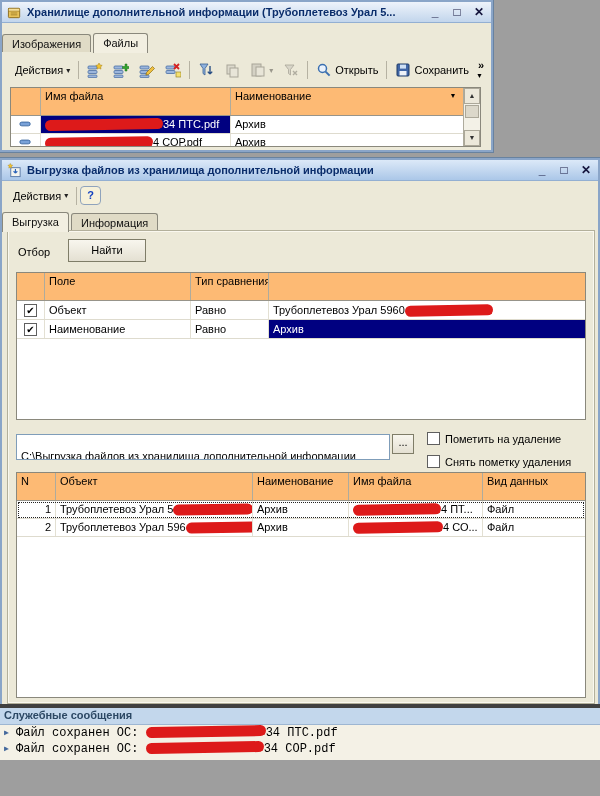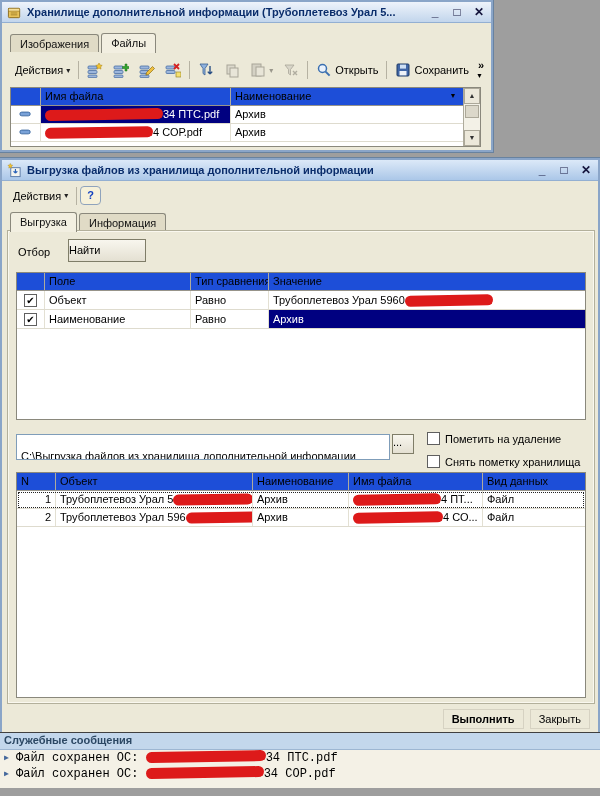--- a/index.html
+++ b/index.html
@@ -13,61 +13,61 @@
   .win { position: absolute; background: #ece9d8; border: 2px solid #8aa5c8; box-shadow: 0 0 0 1px #68829f; }
   .titlebar {
     height: 21px; display: flex; align-items: center; gap: 5px; padding: 0 5px;
     background: linear-gradient(#eef3fb, #c2d5ec);
     border-bottom: 1px solid #93afd2;
     font-weight: bold; color: #0a2d6b; white-space: nowrap; overflow: hidden;
   }
   #win2 .titlebar { background: linear-gradient(#dce9f8, #abc7e8); }
   .controls { margin-left: auto; display: flex; gap: 8px; color: #14143c; flex: none; }
   .ctl { width: 14px; text-align: center; font-size: 12px; font-weight: bold; cursor: default; }
-  .tabstrip { position: absolute; display: flex; align-items: flex-end; height: 21px; left: 8px; }
+  .tabstrip { position: absolute; display: flex; align-items: flex-end; height: 21px; left: 0; }
   .tab {
     padding: 3px 9px 2px; background: #e0dbc6; border: 1px solid #8a887c; border-bottom: none;
     border-radius: 3px 3px 0 0; margin-right: 2px; color: #111;
   }
   .tab.active { background: #f2efe1; padding-bottom: 4px; margin-bottom: -1px; z-index: 2; }
   .toolbar { display: flex; align-items: center; gap: 0; padding: 3px 4px; }
   .tbtn { display: inline-flex; align-items: center; gap: 3px; padding: 2px 4px; border: 1px solid transparent; border-radius: 2px; }
   .mini-arrow { font-size: 8px; color: #222; }
   .sep { width: 1px; height: 18px; background: #b6b2a2; margin: 0 3px; flex: none; }
   .grid { position: absolute; background: #fff; border: 1px solid #8a887c; overflow: hidden; }
-  .ghead { display: flex; background: #1d4ed8; border-bottom: 1px solid #97948a; height: 18px; line-height: 17px; }
+  .ghead { display: flex; background: #fdba74; border-bottom: 1px solid #97948a; height: 28px; line-height: 17px; }
   .gh { padding: 0 4px; border-right: 1px solid #aeab9d; overflow: hidden; white-space: nowrap; flex: none; }
   .grow { display: flex; height: 18px; line-height: 17px; border-bottom: 1px solid #dedbce; background: #fff; }
   .gc { padding: 0 4px; border-right: 1px solid #e3e0d3; white-space: nowrap; overflow: hidden; flex: none; }
   .sel { background: #000080; color: #fff; }
   .focusrow { outline: 1px dotted #222; outline-offset: -2px; }
   .scrib {
     display: inline-block; height: 11px; background: #dd1a1a; border-radius: 6px;
     vertical-align: middle; position: relative; top: -1px; transform: rotate(-1deg);
     box-shadow: 3px 3px 0 -4px #c91414, -2px -2px 0 -4px #e83030;
   }
   .sb { position: absolute; top: 0; right: 0; bottom: 0; width: 17px; background: #f3f1e7; border-left: 1px solid #aeab9d; }
   .sbb { height: 16px; background: #ece8da; border: 1px solid #aca899; text-align: center; font-size: 7px; line-height: 13px; color: #333; }
   .sbb.bottom { position: absolute; bottom: 0; left: 0; right: 0; }
   .sbthumb { height: 13px; margin: 1px; background: #dcd8ca; border: 1px solid #aca899; }
   .btn {
     background: linear-gradient(#f8f6ee, #e4e0d2); border: 1px solid #7f7d68;
-    text-align: left; color: #000;
+    text-align: center; color: #000;
   }
   .input { background: #fff; border: 1px solid #7f9db9; line-height: 18px; padding: 12px 4px; white-space: nowrap; overflow: hidden; }
   .cbox { width: 13px; height: 13px; background: #fff; border: 1px solid #5f5f5f; display: inline-block; text-align: center; font-size: 10px; line-height: 11px; flex: none; }
   .cbrow { position: absolute; display: flex; align-items: flex-end; gap: 5px; }
   .panel { position: absolute; border: 1px solid #b3b09b; box-shadow: inset 0 0 0 1px #faf8ef; }
   .flatbtn { padding: 3px 8px; background: #ece9d8; border: 1px solid #d6d2c2; }
   .help {
     width: 21px; height: 19px; border: 1px solid #8fa3bc; border-radius: 4px;
     background: #f6f1da; color: #1240c0; font-weight: bold; text-align: center; line-height: 17px;
   }
   .mono { font-family: "Liberation Mono", "DejaVu Sans Mono", monospace; font-size: 12px; }
-  #msgs { position: absolute; left: 0; top: 732px; width: 600px; height: 56px; background: #f4f1e6; border-top: 1px solid #404040; }
+  #msgs { position: absolute; left: 0; top: 704px; width: 600px; height: 56px; background: #f4f1e6; border-top: 4px solid #404040; }
   #msgs .mhead { height: 17px; background: #c3d7ec; border-bottom: 1px solid #9db6d2; color: #2c4864; font-weight: bold; padding: 1px 4px; }
   .msgline { position: relative; padding: 1px 4px 1px 16px; white-space: nowrap; }
   .msgline .bullet { position: absolute; left: 4px; top: 3px; font-size: 8px; color: #44689c; }
   svg { display: block; }
 </style>
 </head>
 <body>
 
 <div class="win" id="win1" style="left:0; top:0; width:493px; height:152px;">
   <div class="titlebar">
@@ -240,21 +240,20 @@
   <div class="panel" style="left:5px; top:70px; width:588px; height:474px;"></div>
 
   <span style="position:absolute; left:16px; top:86px;">Отбор</span>
   <div class="btn" style="position:absolute; left:66px; top:79px; width:78px; height:23px; line-height:21px;">Найти</div>
 
   <div class="grid" style="left:14px; top:112px; width:570px; height:148px;">
     <div class="ghead">
       <span class="gh" style="width:28px;"></span>
       <span class="gh" style="width:146px;">Поле</span>
       <span class="gh" style="width:78px;">Тип сравнения</span>
-      <span class="gh" style="flex:1; border-right:none;">Значение</span>
     </div>
     <div class="grow" style="height:19px; line-height:18px;">
       <span class="gc" style="width:28px; text-align:center;"><span class="cbox">✔</span></span>
       <span class="gc" style="width:146px;">Объект</span>
       <span class="gc" style="width:78px;">Равно</span>
       <span class="gc" style="flex:1; border-right:none;"><span>Трубоплетевоз Урал 5960</span><span class="scrib" style="width:88px;"></span></span>
     </div>
     <div class="grow" style="height:19px; line-height:18px;">
       <span class="gc" style="width:28px; text-align:center;"><span class="cbox">✔</span></span>
       <span class="gc" style="width:146px;">Наименование</span>
@@ -265,21 +264,21 @@
 
   <div class="input" style="position:absolute; left:14px; top:274px; width:374px; height:20px;">C:\Выгрузка файлов из хранилища дополнительной информации</div>
   <div class="btn" style="position:absolute; left:390px; top:274px; width:22px; height:20px; line-height:14px;">...</div>
 
   <label class="cbrow" style="left:425px; top:272px;">
     <span class="cbox"></span>
     <span>Пометить на удаление</span>
   </label>
   <label class="cbrow" style="left:425px; top:295px;">
     <span class="cbox"></span>
-    <span>Снять пометку хранилища</span>
+    <span>Снять пометку удаления</span>
   </label>
 
   <div class="grid" style="left:14px; top:312px; width:570px; height:226px;">
     <div class="ghead">
       <span class="gh" style="width:39px;">N</span>
       <span class="gh" style="width:197px;">Объект</span>
       <span class="gh" style="width:96px;">Наименование</span>
       <span class="gh" style="width:134px;">Имя файла</span>
       <span class="gh" style="flex:1; border-right:none;">Вид данных</span>
     </div>

